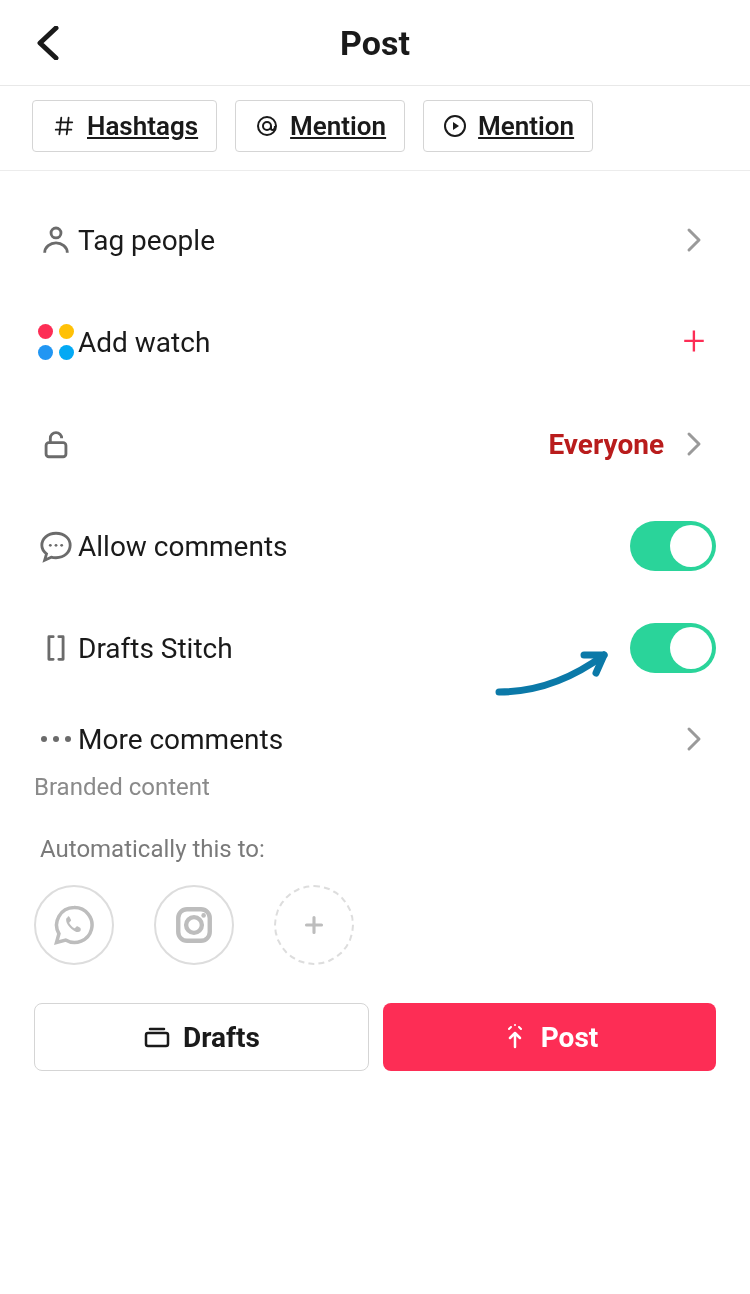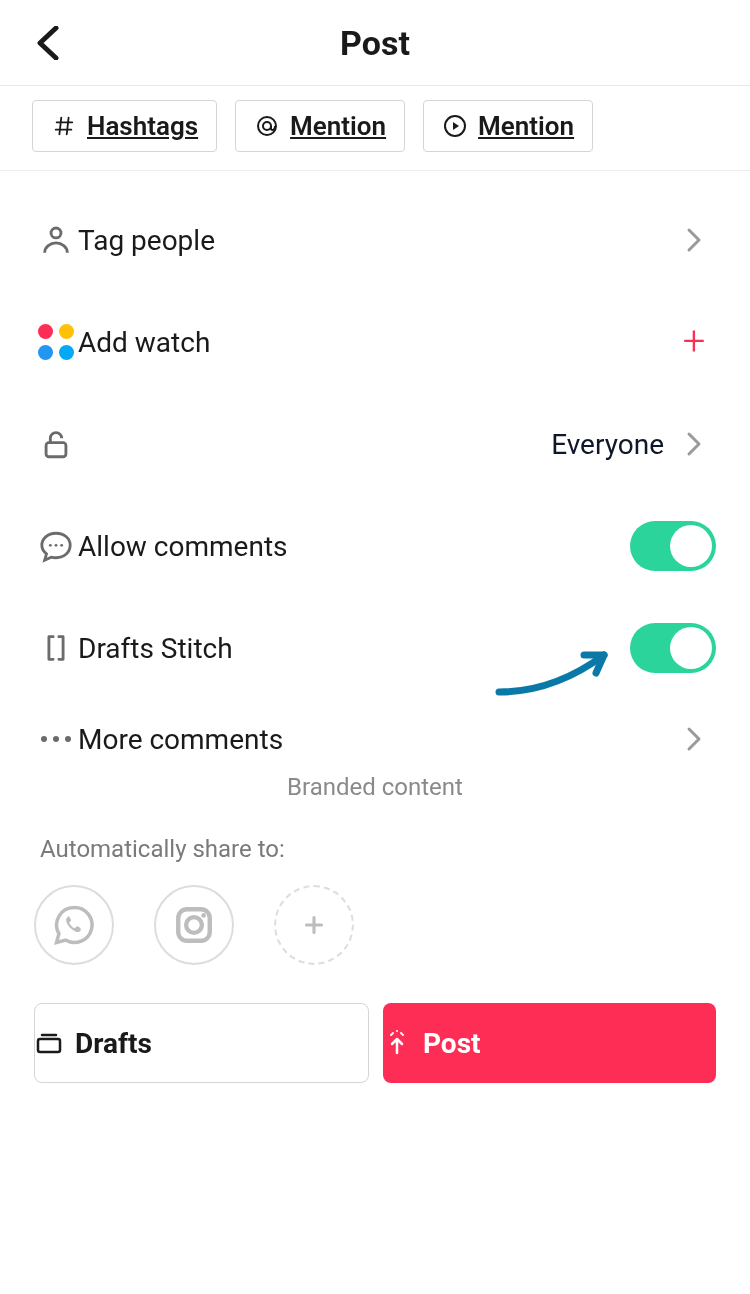--- a/index.html
+++ b/index.html
@@ -8,43 +8,43 @@
   .back-btn { position: absolute; left: 28px; top: 50%; transform: translateY(-50%); width: 40px; height: 40px; display: flex; align-items: center; justify-content: center; cursor: pointer; }
   .header-title { font-size: 34px; font-weight: 700; }
   .chips { display: flex; gap: 18px; padding: 14px 32px 18px; border-bottom: 1px solid #ececec; }
   .chip { display: flex; align-items: center; gap: 10px; border: 1.5px solid #d5d5d5; border-radius: 4px; padding: 10px 18px; font-size: 26px; font-weight: 600; color: #1a1a1a; cursor: pointer; text-decoration: underline; }
   .chip .ci { width: 26px; height: 26px; display: flex; align-items: center; justify-content: center; }
   .list { padding: 18px 34px 0 34px; }
   .row { display: flex; align-items: center; min-height: 102px; }
   .row .ic { width: 44px; display: flex; align-items: center; justify-content: center; }
   .row .lbl { flex: 0 1 auto; font-size: 28px; }
   .row .fill { flex: 1; }
-  .row .val { font-size: 28px; color: #0f172a; margin-right: 8px; }
+  .row .val { font-size: 28px; color: #b91c1c; margin-right: 8px; font-weight: bold; }
   .row .tail { width: 44px; display: flex; align-items: center; justify-content: center; }
-  .sub { font-size: 24px; color: #8a8a8a; margin-top: -6px; margin-bottom: 16px; text-align: center; }
+  .sub { font-size: 24px; color: #8a8a8a; margin-top: -6px; margin-bottom: 16px; }
   
   .toggle { width: 86px; height: 50px; border-radius: 25px; background: #2ad49a; position: relative; cursor: pointer; }
   .toggle::after { content: ""; position: absolute; width: 42px; height: 42px; background: #fff; border-radius: 50%; top: 4px; right: 4px; }
   
   .plus { font-size: 40px; color: #fd2d55; font-weight: 300; line-height: 1; }
   
   .dots { width: 36px; height: 36px; position: relative; }
   .dots span { position: absolute; width: 15px; height: 15px; border-radius: 50%; }
   .dots .d1 { background: #fd2d55; left: 0; top: 0; }
   .dots .d2 { background: #ffc107; right: 0; top: 0; }
   .dots .d3 { background: #2196f3; left: 0; bottom: 0; }
   .dots .d4 { background: #03a9f4; right: 0; bottom: 0; }
   
   .share { padding: 18px 34px; }
   .share-title { font-size: 24px; color: #7a7a7a; margin-bottom: 22px; margin-left: 6px; }
   .share-row { display: flex; gap: 40px; }
   .sbtn { width: 80px; height: 80px; border: 2px solid #ddd; border-radius: 50%; display: flex; align-items: center; justify-content: center; cursor: pointer; }
   
   .footer { display: flex; gap: 14px; padding: 20px 34px; }
-  .btn { flex: 1; height: 80px; border-radius: 8px; display: flex; align-items: center; justify-content: flex-start; gap: 12px; font-size: 28px; font-weight: 700; cursor: pointer; }
+  .btn { flex: 1; height: 68px; border-radius: 8px; display: flex; align-items: center; justify-content: center; gap: 12px; font-size: 28px; font-weight: 700; cursor: pointer; }
   .btn-drafts { border: 1.5px solid #d5d5d5; background: #fff; color: #1a1a1a; }
   .btn-post { background: #fd2d55; color: #fff; }
   
   .arrow-annot { position: absolute; }
   svg { display: block; }
 </style>
 </head>
 <body>
 
 <div class="header">
@@ -179,21 +179,21 @@
     <div class="tail">
       <svg width="16" height="26" viewBox="0 0 16 26">
           <path d="M3 3l10 10L3 23" stroke="#9a9a9a" stroke-width="3" fill="none" stroke-linecap="round" stroke-linejoin="round"></path>
         </svg>
     </div>
   </div>
   <div class="sub">Branded content</div>
 </div>
 
 <div class="share">
-  <div class="share-title">Automatically share to:</div>
+  <div class="share-title">Automatically this to:</div>
   <div class="share-row">
     <div class="sbtn">
       <svg width="42" height="42" viewBox="0 0 24 24">
           <path d="M12 2a10 10 0 00-8.6 15L2 22l5.2-1.4A10 10 0 1012 2z" stroke="#bdbdbd" stroke-width="2" fill="none"></path>
           <path d="M8.5 7.5c-.5 0-1 .5-1 1.5 0 2 2 5 5 6.5 1.5.8 2.5.5 3 0s.5-1.5 0-2l-1.5-.8c-.3-.1-.6 0-.8.3l-.4.6c-.2.3-.5.3-.8.1-1-.6-2-1.6-2.6-2.6-.2-.3-.1-.6.1-.8l.5-.4c.3-.2.4-.5.3-.8l-.8-1.6c-.2-.4-.6-.5-1-.5z" fill="#bdbdbd"></path>
         </svg>
     </div>
     <div class="sbtn">
       <svg width="42" height="42" viewBox="0 0 24 24">
           <rect x="3" y="3" width="18" height="18" rx="5" stroke="#bdbdbd" stroke-width="2.5" fill="none"></rect>

